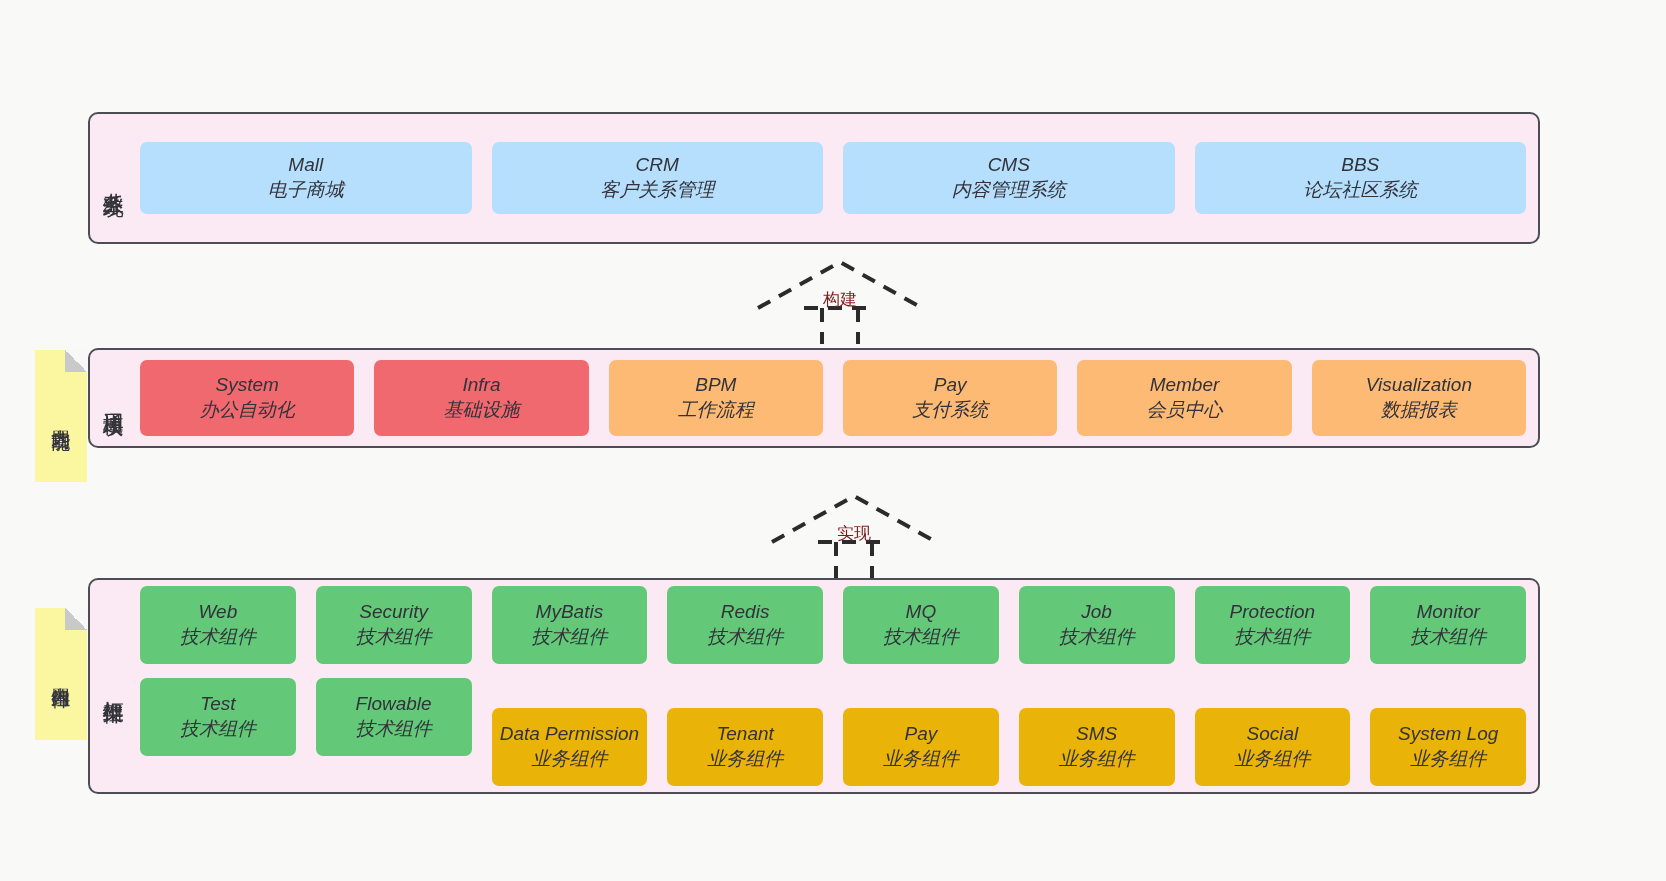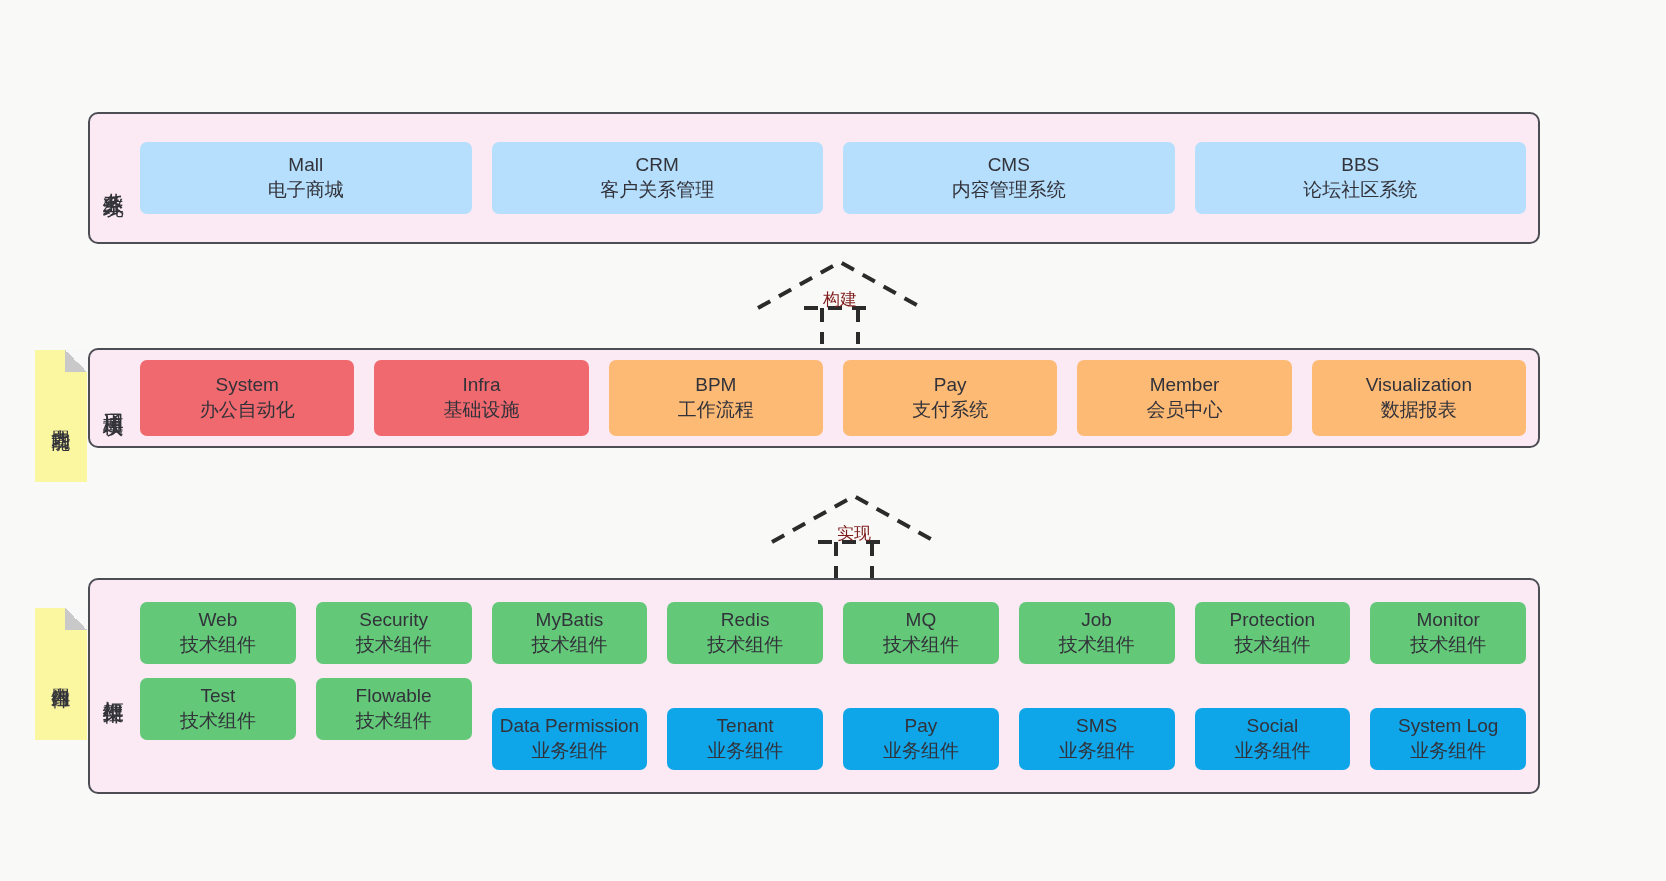--- a/index.html
+++ b/index.html
@@ -52,20 +52,21 @@
     display: flex;
     flex-direction: column;
     justify-content: center;
     gap: 14px;
     padding: 0 12px 0 4px;
   }
   .row {
     display: flex;
     gap: 20px;
     align-items: stretch;
+    font-style: italic;
   }
   .cell {
     flex: 1 1 0;
     box-sizing: border-box;
     border-radius: 7px;
     display: flex;
     flex-direction: column;
     align-items: center;
     justify-content: center;
     text-align: center;
@@ -98,23 +99,23 @@
   .c-red  { background: #f0696e; }
   .c-pink { background: #fdba74; }
 
   
   #layer-framework {
     left: 88px;
     top: 578px;
     width: 1452px;
     height: 216px;
   }
-  #layer-framework .cell { height: 62px; }
+  #layer-framework .cell { height: 78px; }
   .c-green { background: #63c878; }
-  .c-lgreen{ background: #0ea5e9; margin-top: 30px; }
+  .c-lgreen{ background: #eab308; margin-top: 30px; }
 
   
   .note {
     position: absolute;
     box-sizing: border-box;
     background: #fbf6a0;
     display: flex;
     align-items: center;
     justify-content: center;
     font-size: 19px;

